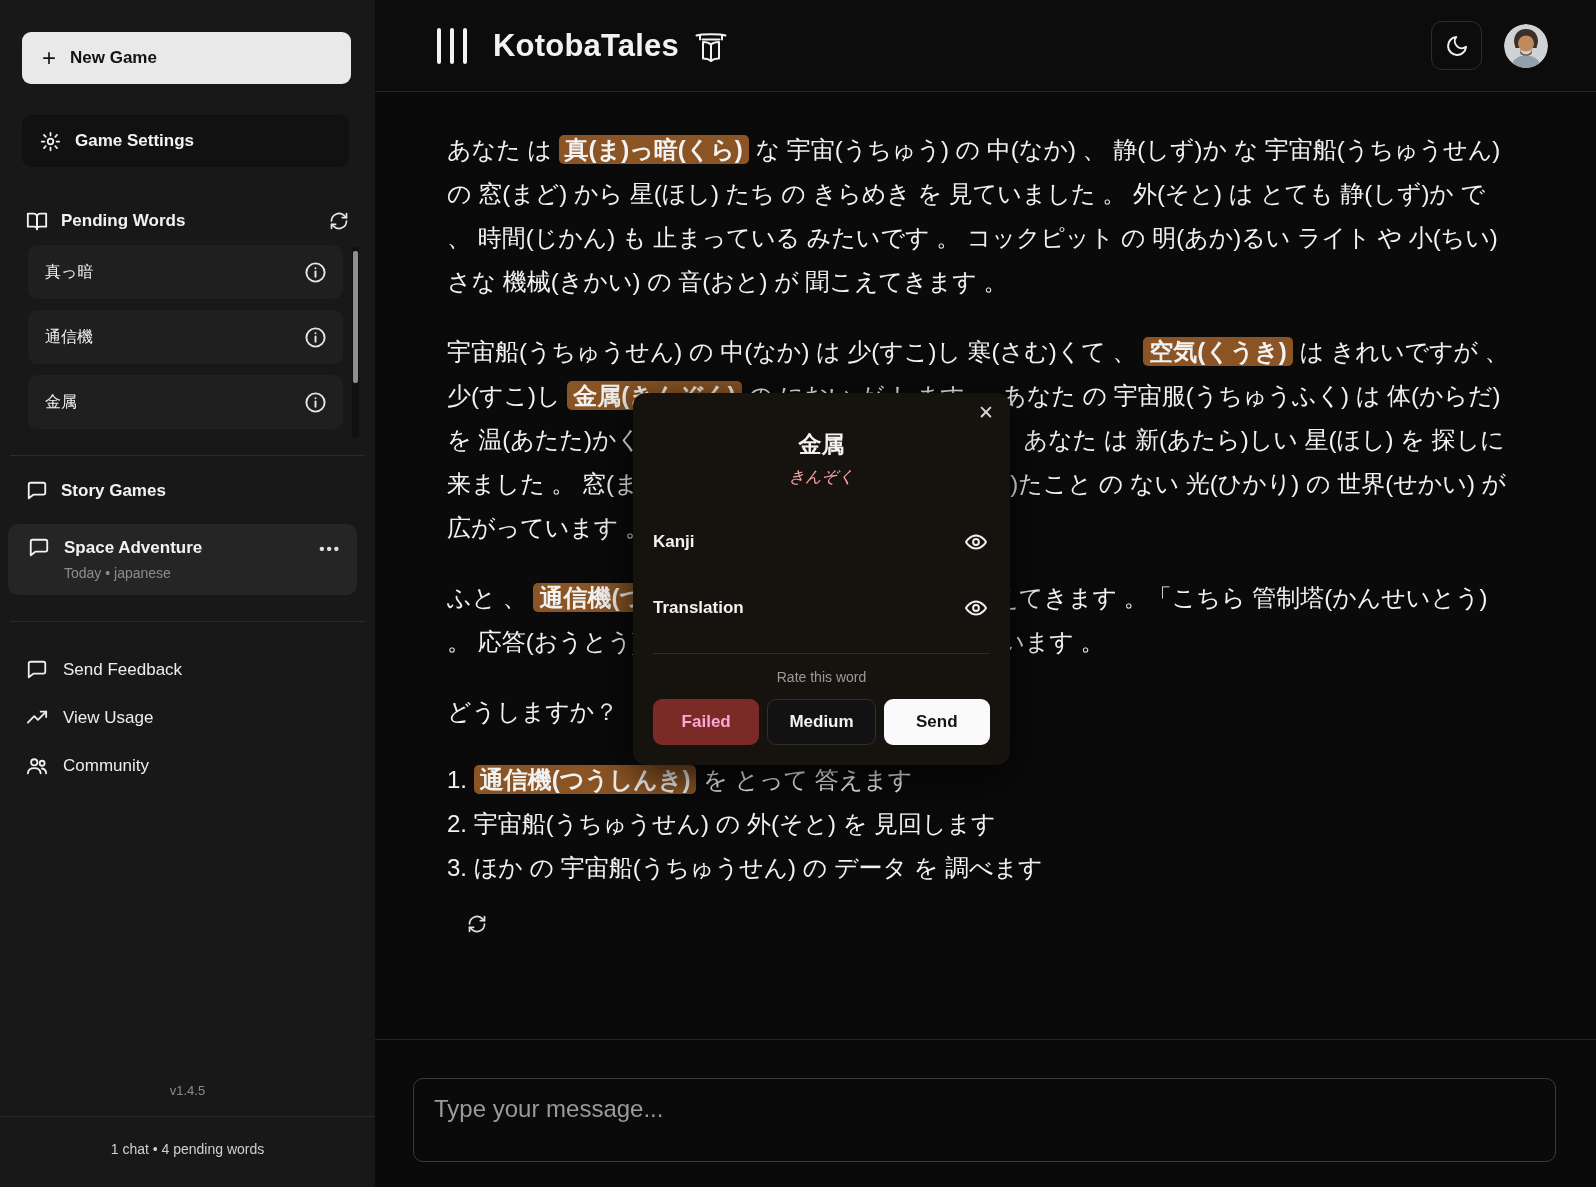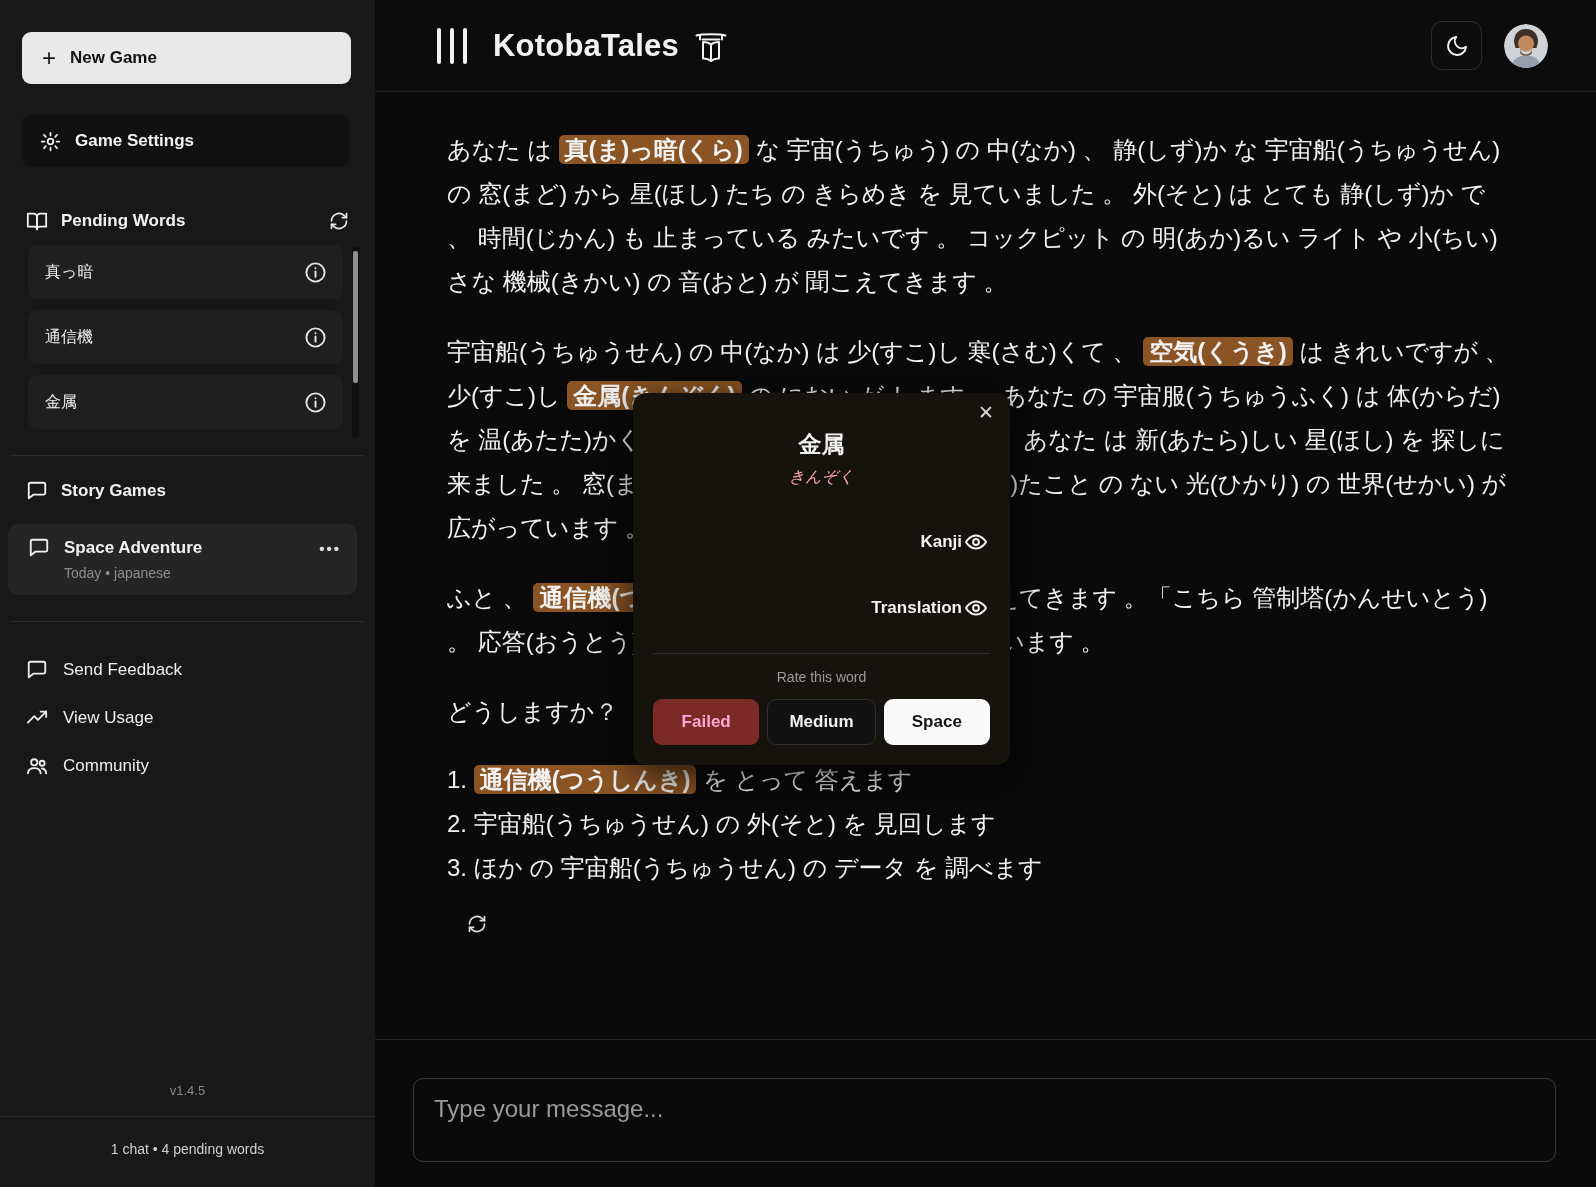--- a/index.html
+++ b/index.html
@@ -78,21 +78,21 @@
 
   
   .modal { position:absolute; left:258px; top:393px; width:377px; background:#16130f;
              border-radius:13px; box-shadow:0 10px 40px rgba(0,0,0,.75); padding:12px 20px 20px 20px;
              z-index:10; }
   .modal-close { position:absolute; top:10px; right:16px; background:none; border:none;
              color:#d8d8d8; font-size:19px; cursor:pointer; line-height:1; }
   .modal-word { text-align:center; font-size:23px; font-weight:700; margin-top:24px; }
   .modal-reading { text-align:center; font-size:16px; color:#fca5a5; margin-top:7px;font-style:italic; }
   .modal-rows { margin-top:30px; display:flex; flex-direction:column; gap:19px; }
-  .modal-row { display:flex; align-items:center; justify-content:flex-end; height:47px; }
+  .modal-row { display:flex; align-items:center; justify-content:space-between; height:47px; }
   .modal-row .lbl { font-size:17px; font-weight:700; }
   .eye-btn { background:none; border:none; color:#f0f0f0; cursor:pointer; display:flex; padding:2px; }
   .modal-divider { height:1px; background:#2c2c2c; margin:22px 0 0 0; }
   .rate-label { text-align:center; color:#9b9b9b; font-size:14px; margin-top:15px; }
   .rate-buttons { display:flex; gap:8px; margin-top:14px; }
   .rate-buttons button { flex:1; height:46px; border-radius:9px; font-size:17px; font-weight:700;
              cursor:pointer; font-family:"Liberation Sans", sans-serif; }
   .btn-failed { background:#7c2a26; border:none; color:#f9a8d4; }
   .btn-medium { background:#121212; border:1px solid #2f2f2f; color:#f2f2f2; }
   .btn-easy { background:#fafafa; border:none; color:#141414; }
@@ -315,18 +315,18 @@
                 <circle cx="12" cy="12" r="2.9"></circle>
               </svg>
             </button>
           </div>
         </div>
       <div class="modal-divider"></div>
       <div class="rate-label">Rate this word</div>
       <div class="rate-buttons" id="rate-buttons">
           <button class="btn-failed">Failed</button>
           <button class="btn-medium">Medium</button>
-          <button class="btn-easy">Space</button>
+          <button class="btn-easy">Send</button>
         </div>
     </div>
 
   </main>
 </div>
 
 </body></html>

